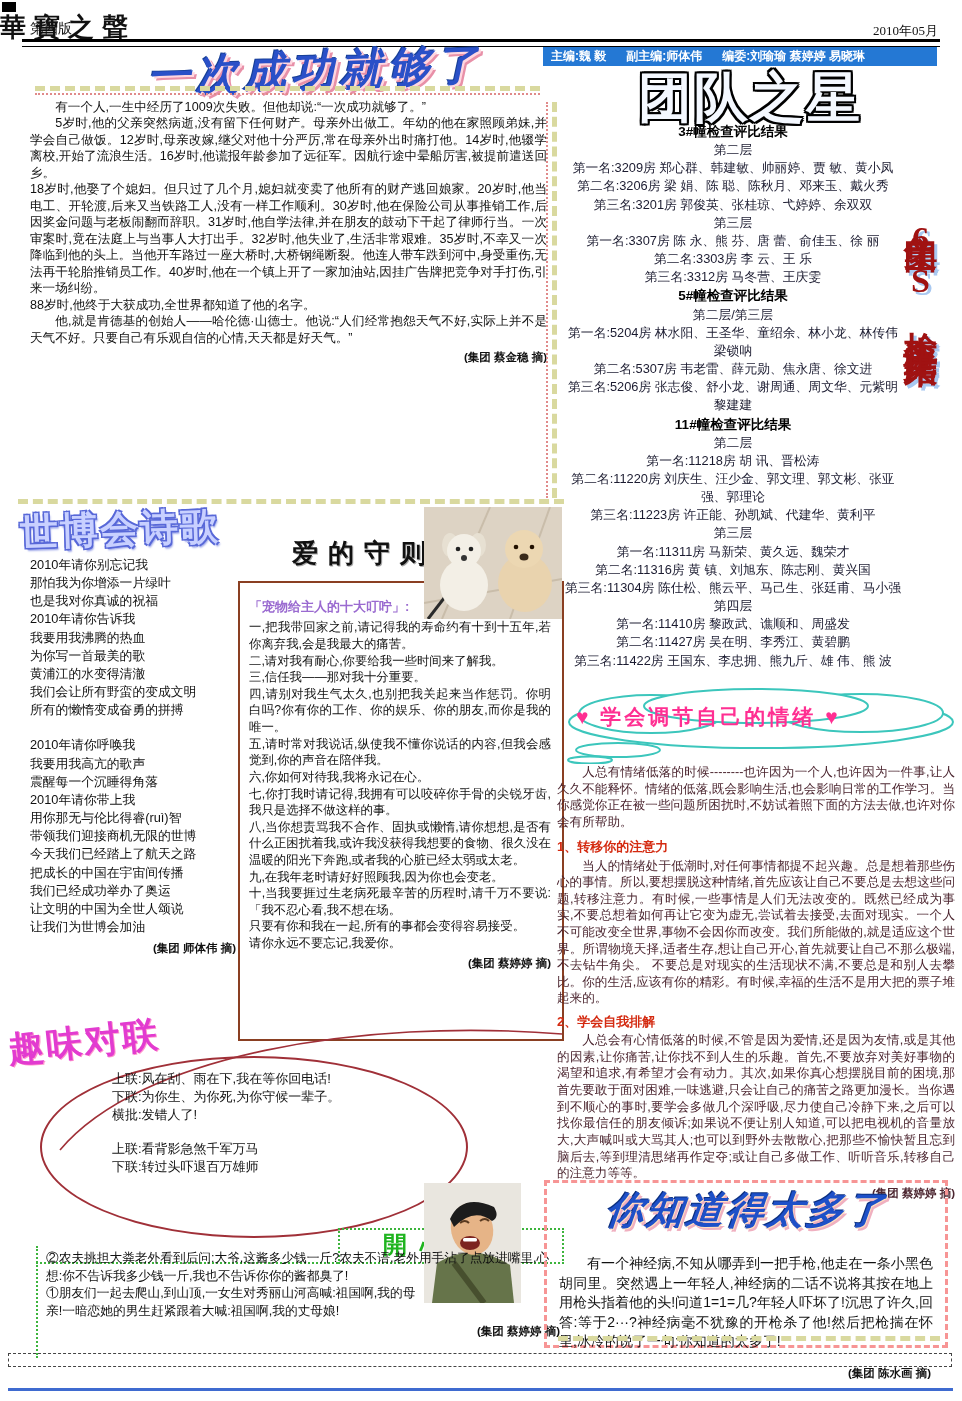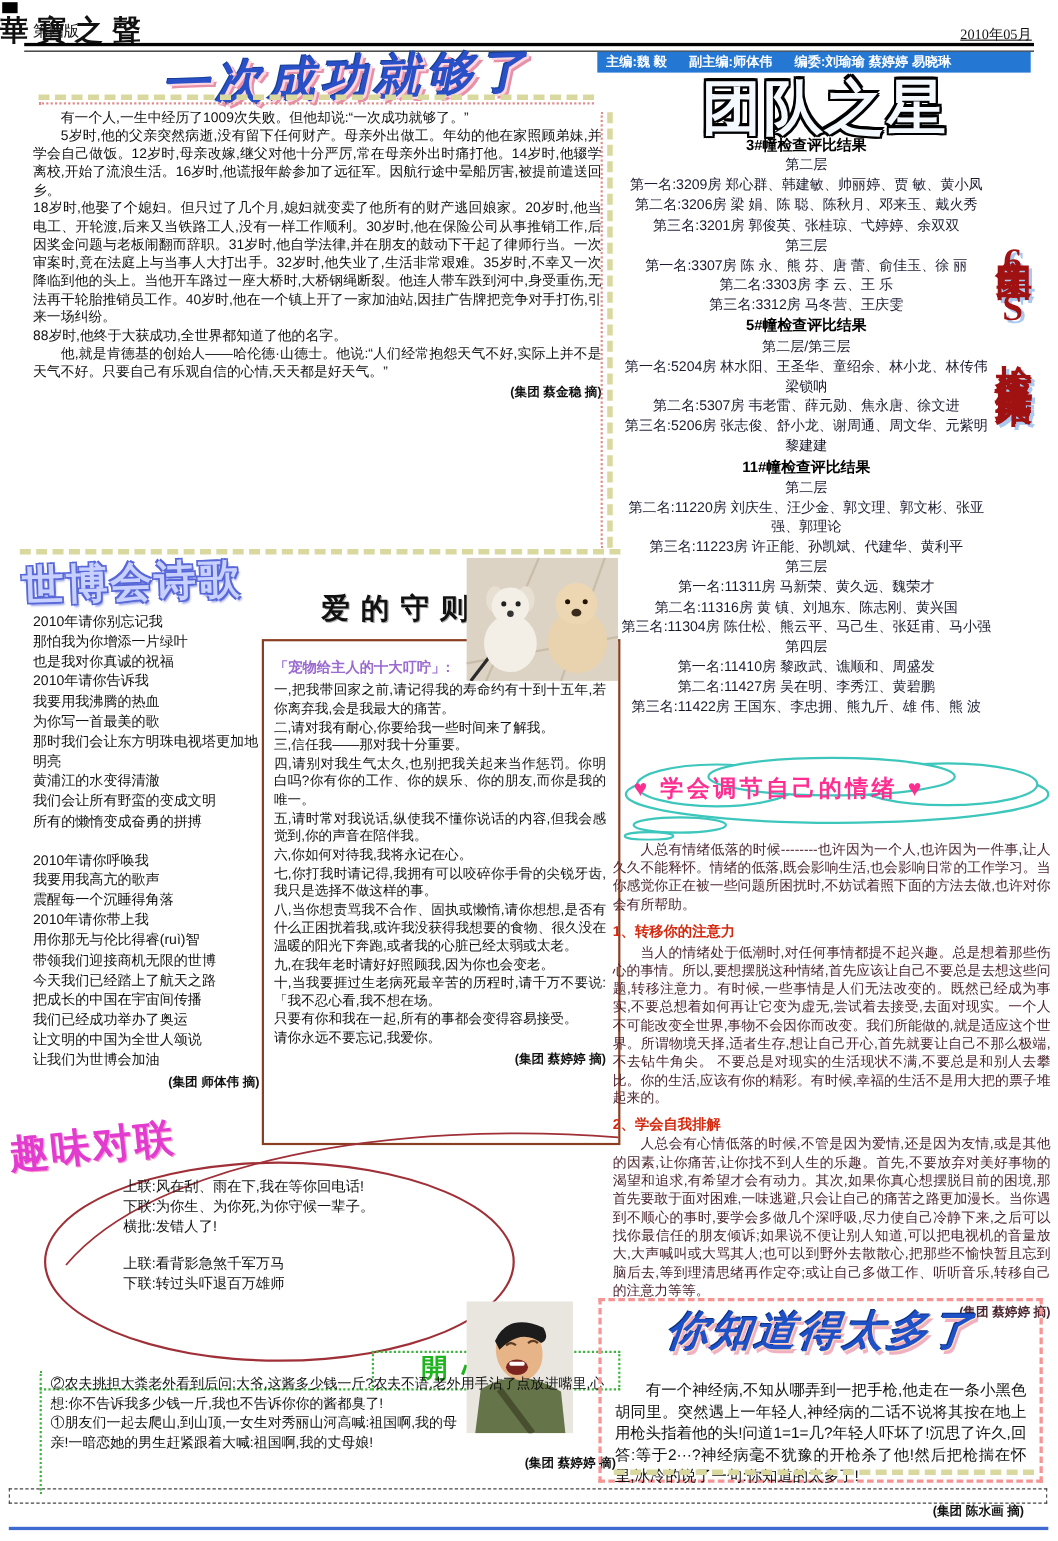--- a/index.html
+++ b/index.html
@@ -4,21 +4,21 @@
 <style>
   html,body{margin:0;padding:0;background:#fff;}
   .page{position:relative;width:962px;height:1401px;background:#fff;overflow:hidden;
         font-family:"Liberation Sans",sans-serif;color:#111;}
 
   
   .corner-mark{position:absolute;left:2px;top:2px;width:14px;height:10px;background:#000;}
   .hdr-edition{position:absolute;left:30px;top:20px;font-size:14px;font-family:"Liberation Serif",serif;}
   .hdr-masthead{position:absolute;left:0;right:0;top:10px;text-align:left;
         font-family:"Liberation Serif",serif;font-weight:900;font-size:26px;letter-spacing:8px;}
-  .hdr-date{position:absolute;right:24px;top:22px;font-size:13px;font-family:"Liberation Serif",serif;text-decoration:underline;}
+  .hdr-date{position:absolute;right:24px;top:22px;font-size:13px;font-family:"Liberation Serif",serif;}
   .hdr-rule{position:absolute;left:22px;top:39px;width:918px;height:4px;
         border-top:3px solid #000;border-bottom:1px solid #000;}
   .edit-bar{position:absolute;left:543px;top:47px;width:394px;height:19px;background:#2478d4;
         color:#fff;font-size:12px;font-weight:bold;line-height:19px;display:flex;gap:20px;
         padding-left:8px;box-sizing:border-box;white-space:nowrap;overflow:hidden;}
 
   
   .dash-olive-h{position:absolute;border-top:5px dashed #d9d99f;}
   .dash-red-h{position:absolute;border-top:2px dotted #e08a8a;}
   .dash-olive-v{position:absolute;border-left:5px dashed #d9d99f;}
@@ -203,20 +203,21 @@
           </div>
         </div>
         <div class="res-block">
           <div class="blk-header">11#幢检查评比结果</div>
           <div>
 
           <div class="res-group">
                 <div class="res-floor">第二层</div>
                 <div>
 
+                <div class="res-row">第一名:11218房 胡 讯、晋松涛</div>
                 <div class="res-row">第二名:11220房 刘庆生、汪少金、郭文理、郭文彬、张亚强、郭理论</div>
                 <div class="res-row">第三名:11223房 许正能、孙凯斌、代建华、黄利平</div>
               </div>
               </div>
             <div class="res-group">
                 <div class="res-floor">第三层</div>
                 <div>
 
                 <div class="res-row">第一名:11311房 马新荣、黄久远、魏荣才</div>
                 <div class="res-row">第二名:11316房 黄 镇、刘旭东、陈志刚、黄兴国</div>
@@ -241,21 +242,20 @@
   <div class="poem-title">世博会诗歌</div>
   <div class="poem">
     <div>
 
     <p class="poem-line">2010年请你别忘记我</p>
         <p class="poem-line">那怕我为你增添一片绿叶</p>
         <p class="poem-line">也是我对你真诚的祝福</p>
         <p class="poem-line">2010年请你告诉我</p>
         <p class="poem-line">我要用我沸腾的热血</p>
         <p class="poem-line">为你写一首最美的歌</p>
-        <p class="poem-line">那时我们会让东方明珠电视塔更加地明亮</p>
         <p class="poem-line">黄浦江的水变得清澈</p>
         <p class="poem-line">我们会让所有野蛮的变成文明</p>
         <p class="poem-line">所有的懒惰变成奋勇的拼搏</p>
         <p class="poem-line"></p>
         <p class="poem-line">2010年请你呼唤我</p>
         <p class="poem-line">我要用我高亢的歌声</p>
         <p class="poem-line">震醒每一个沉睡得角落</p>
         <p class="poem-line">2010年请你带上我</p>
         <p class="poem-line">用你那无与伦比得睿(ruì)智</p>
         <p class="poem-line">带领我们迎接商机无限的世博</p>

